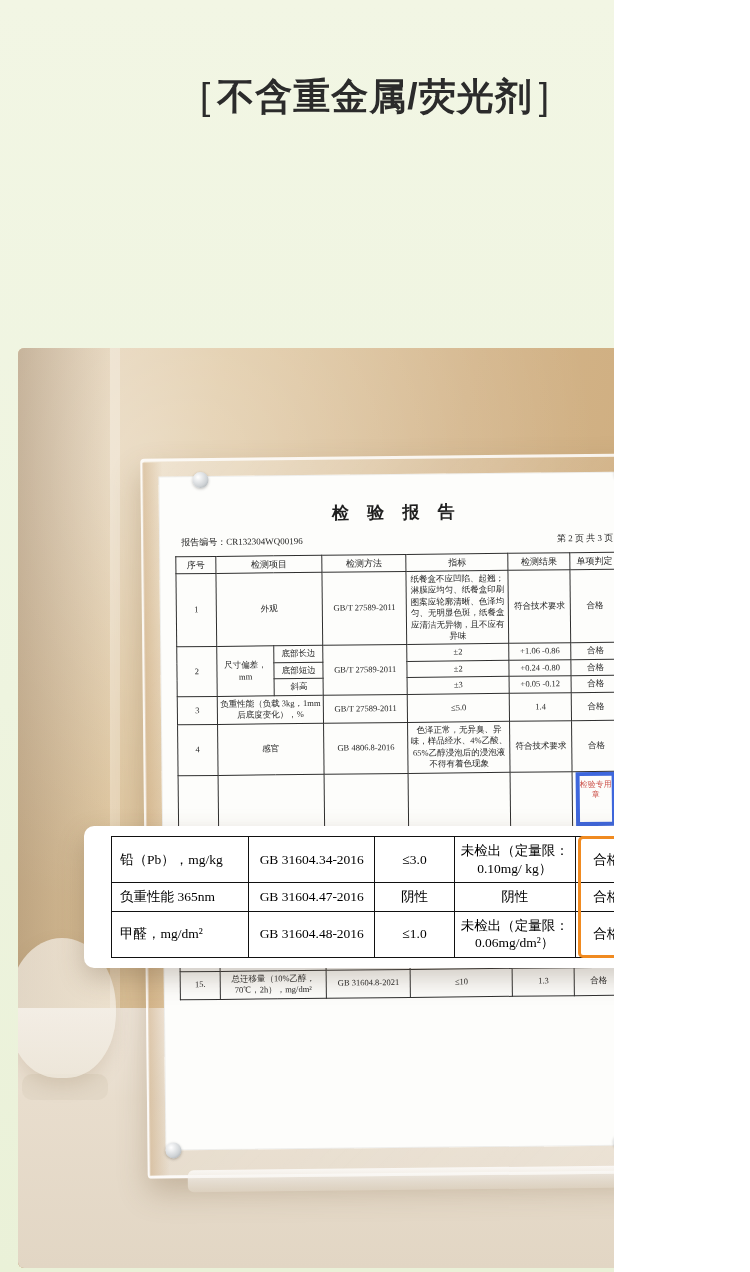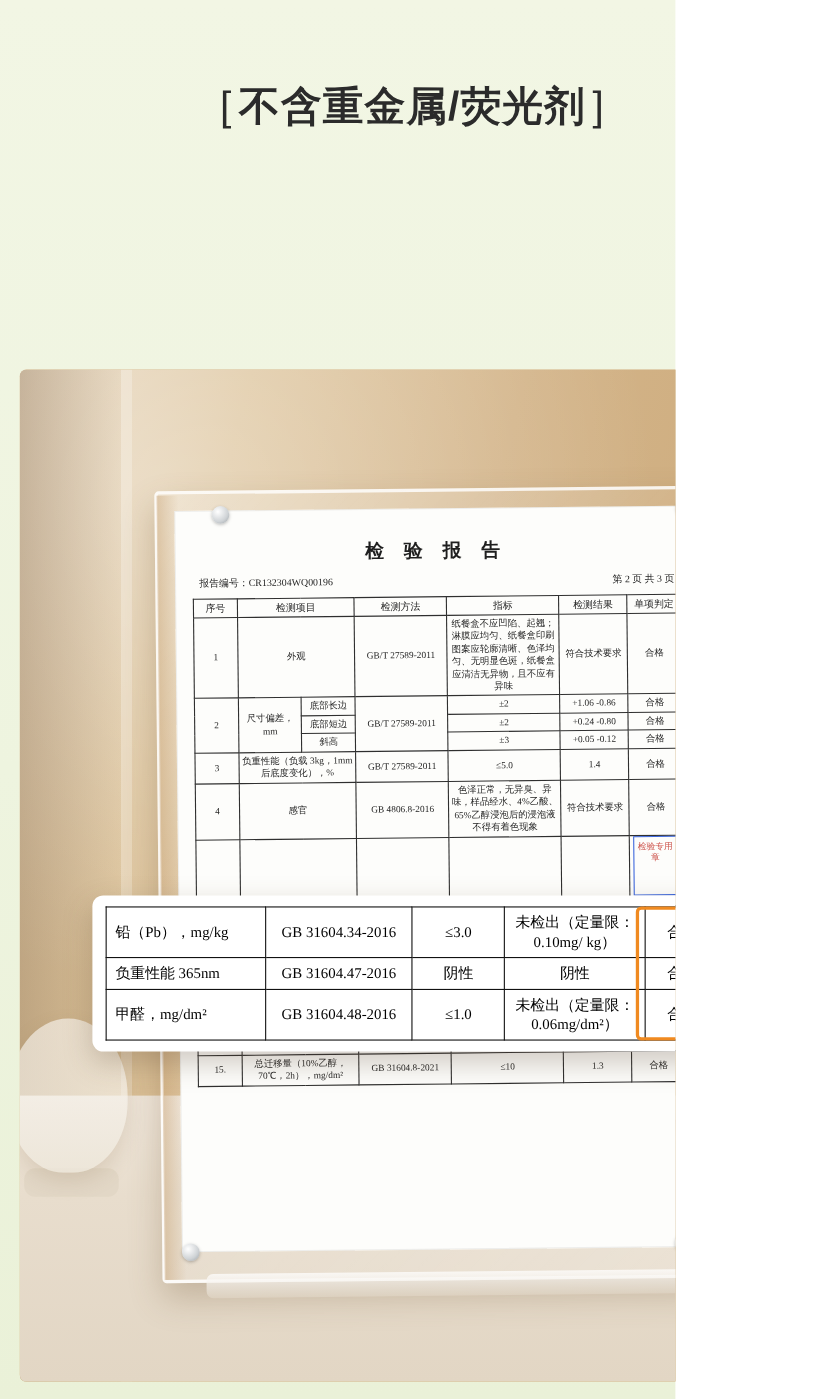--- a/index.html
+++ b/index.html
@@ -60,21 +60,21 @@
     margin: 0;
     padding-top: 32px;
     font-size: 27px;
     color: #3a3a3a;
     letter-spacing: 1px;
   }
 
   
   .photo {
     position: absolute;
-    top: 336px;
+    top: 348px;
     left: 18px;
     width: 714px;
     height: 920px;
     border-radius: 6px;
     overflow: hidden;
     background: #d8b98e;
   }
   
   .wall {
     position: absolute;
@@ -238,40 +238,40 @@
     text-align: left;
     padding: 2px 3px;
     line-height: 1.45;
   }
   .stamp {
     position: absolute;
     right: 22px;
     top: 300px;
     width: 40px;
     height: 54px;
-    border: 1px solid #1d4ed8;
+    border: 4px solid #1d4ed8;
     color: #c4342b;
     font-size: 8px;
     line-height: 1.2;
     text-align: center;
     padding-top: 4px;
     box-sizing: border-box;
     opacity: 0.85;
   }
 
   
   .callout {
     position: absolute;
     left: 66px;
     top: 478px;
     width: 582px;
     background: #ffffff;
     border-radius: 10px;
     box-shadow: 0 10px 26px rgba(90,70,45,0.28);
-    padding: 10px 12px;
+    padding: 10px 27px;
     box-sizing: border-box;
   }
   table.hl {
     width: 100%;
     border-collapse: collapse;
     font-family: "Liberation Serif", serif;
     table-layout: fixed;
   }
   table.hl td {
     border: 1px solid #111;

